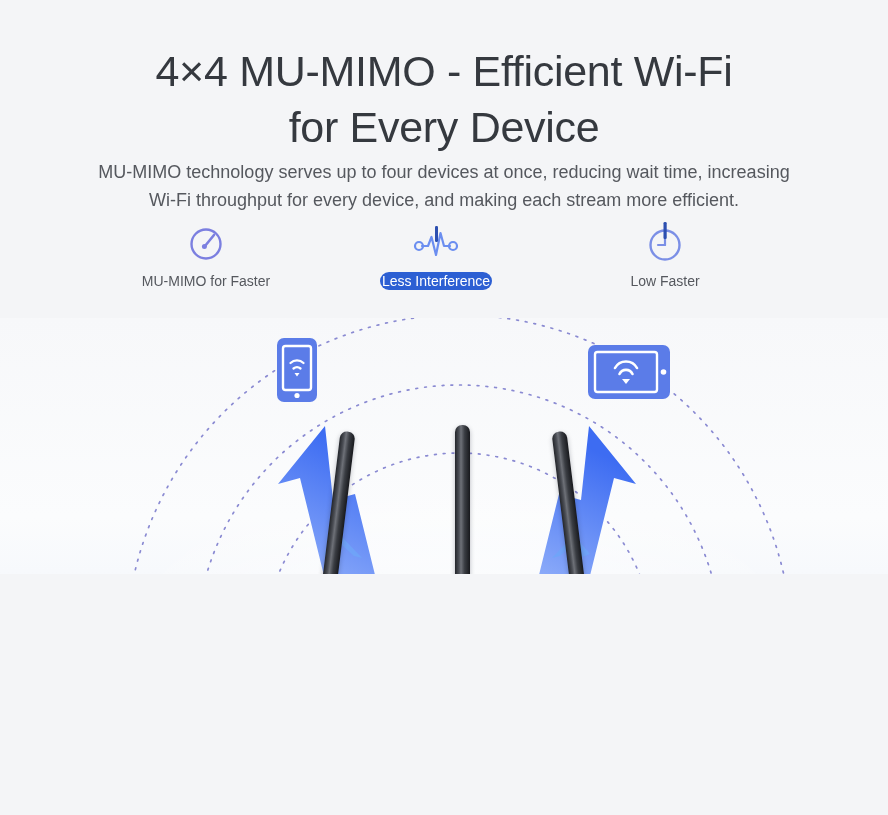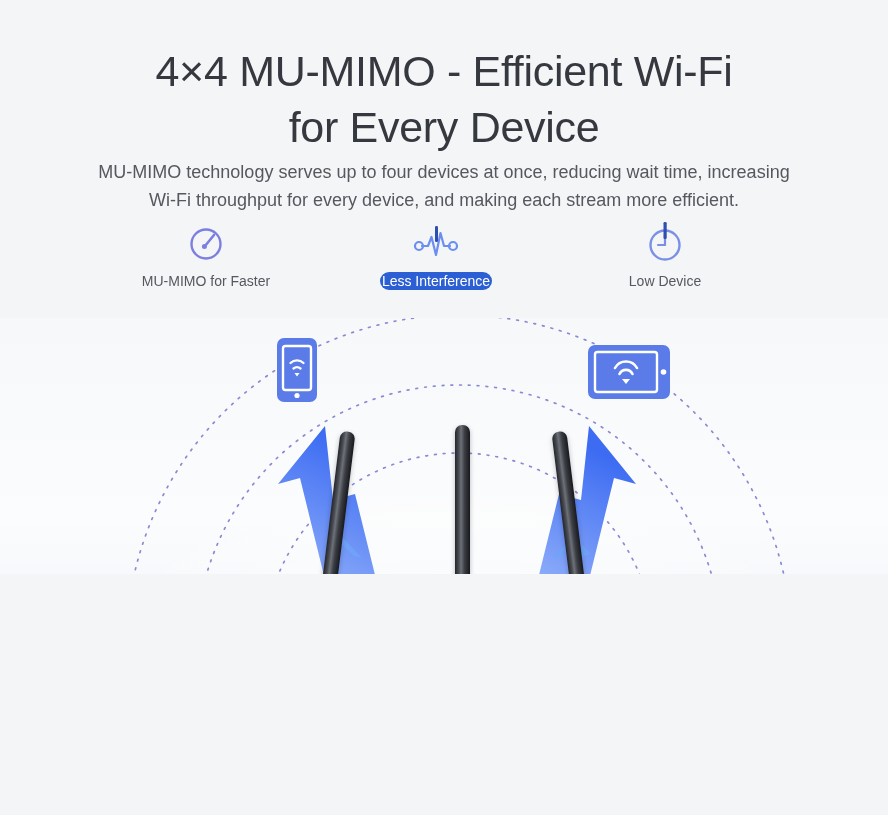--- a/index.html
+++ b/index.html
@@ -166,21 +166,21 @@
 
     <div class="feat" id="feat-2">
       <div class="ico">
         <svg width="44" height="46" viewBox="0 0 44 46">
           <circle cx="22" cy="24" r="14.5" fill="none" stroke="#7b8fe6" stroke-width="2.4"></circle>
           <path d="M22 24 H15" stroke="#7b8fe6" stroke-width="2.2" stroke-linecap="round"></path>
           <path d="M22 24 V14" stroke="#7b8fe6" stroke-width="2.2" stroke-linecap="round"></path>
           <rect x="20.5" y="1" width="3.2" height="17" rx="1.3" fill="#2c4fb0"></rect>
         </svg>
       </div>
-      <div><span class="lbl">Low Device</span></div>
+      <div><span class="lbl">Low Faster</span></div>
     </div>
 
     <div class="divider"></div>
   </div>
 
   <div class="stage">
 
     <svg width="888" height="497" viewBox="0 0 888 497">
       <defs>
         <linearGradient id="gArrowH" x1="0" y1="0" x2="1" y2="0">

